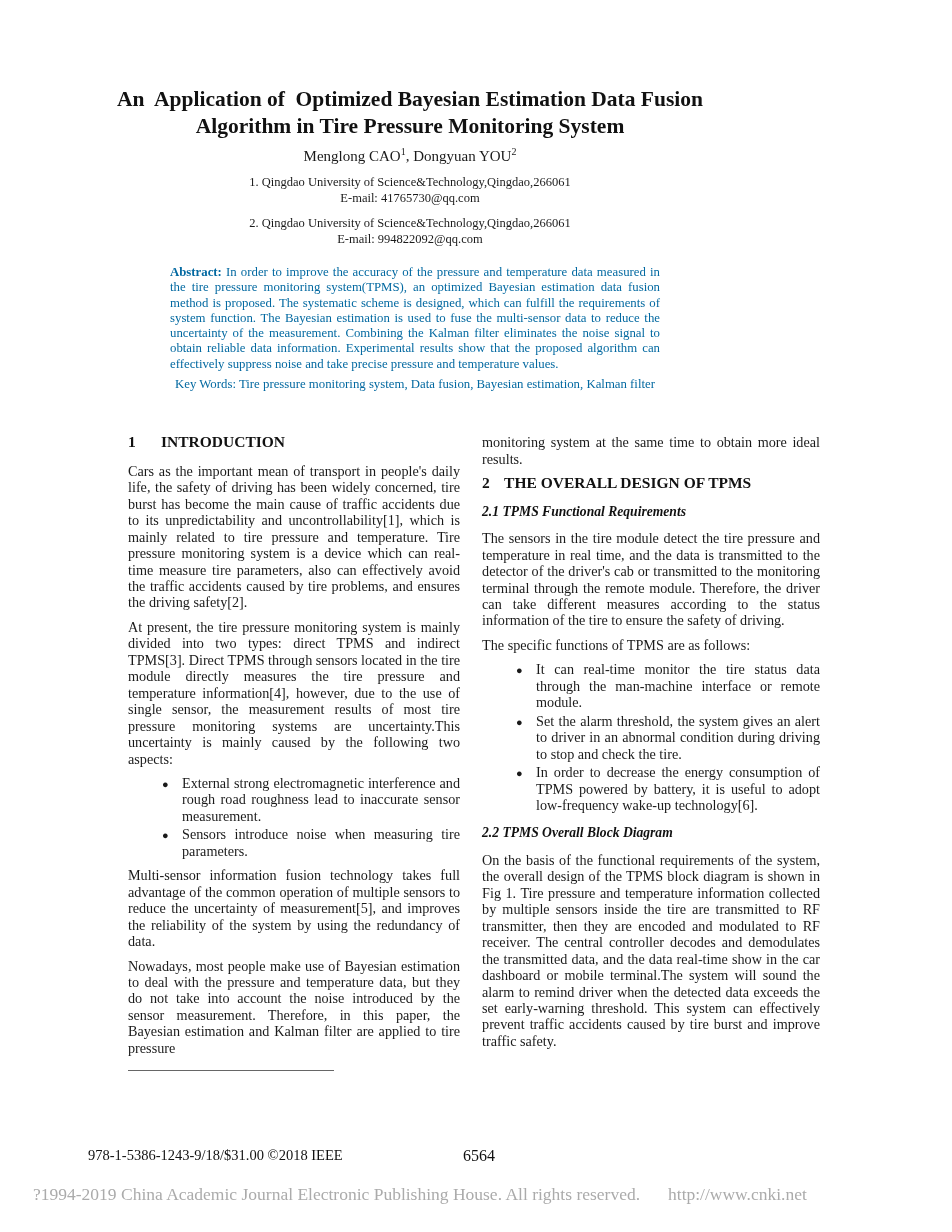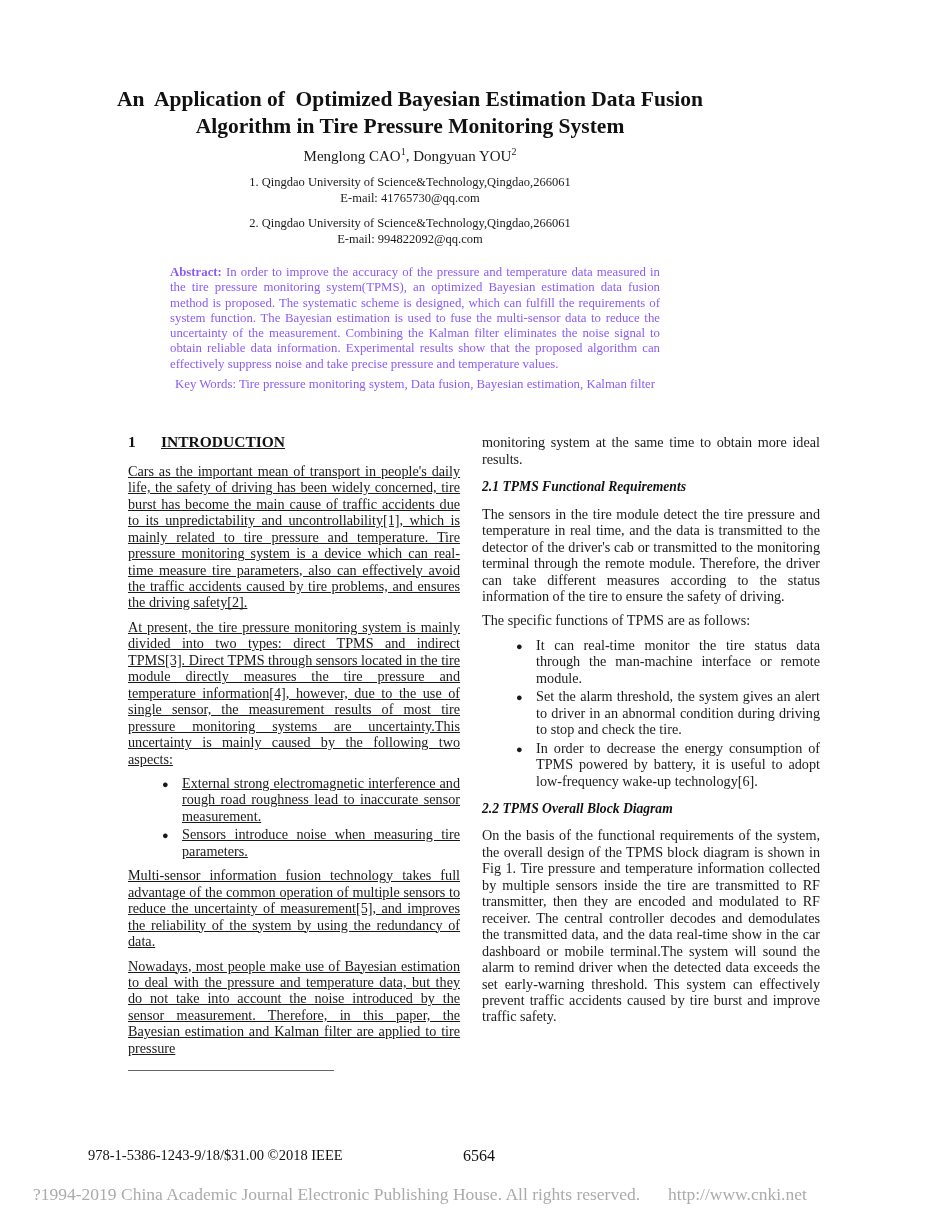--- a/index.html
+++ b/index.html
@@ -14,30 +14,30 @@
   .head { text-align:center; padding-top:86px; }
   .title-line {
     font-size:21.5px; font-weight:bold; line-height:27px;
     white-space:pre-wrap; color:#111;
   }
   .authors { font-size:15px; margin-top:6px; }
   .authors sup { font-size:10px; }
   .affil { font-size:12.5px; line-height:15.5px; margin-top:10px; }
   .affil div { margin:0; }
 
-  .abstract-wrap { margin:18px 160px 0 170px; font-size:12.8px; line-height:15.3px; color:#8b5cf6; }
+  .abstract-wrap { margin:18px 160px 0 170px; font-size:12.8px; line-height:15.3px; color:#0369a1; }
   .abstract-text { text-align:justify; }
   .keywords { margin-top:5px; text-align:center; }
 
   .columns {
     display:flex; gap:22px;
     margin:42px 0 0 128px;
     font-size:14.2px; line-height:16.45px;
   }
-  .col-left  { width:338px;text-decoration:underline; }
+  .col-left  { width:338px; }
   .col-right { width:344px; }
 
   p.body-p { text-align:justify; margin:0 0 8px 0; }
   p.body-p.no-just { text-align:left; }
 
   .sec-heading { font-size:15.5px; font-weight:bold; margin:0 0 12px 0; color:#111; }
   .sec-heading .sec-num-1 { display:inline-block; width:33px; }
   .sec-heading .sec-num-2 { display:inline-block; width:22px; }
   .sec-heading.right-sec { margin-top:6px; margin-bottom:10px; }
 
@@ -109,20 +109,21 @@
 
       <p class="body-p">Multi-sensor information fusion technology takes full advantage of the common operation of multiple sensors to reduce the uncertainty of measurement[5], and improves the reliability of the system by using the redundancy of data.</p>
       <p class="body-p">Nowadays, most people make use of Bayesian estimation to deal with the pressure and temperature data, but they do not take into account the noise introduced by the sensor measurement. Therefore, in this paper, the Bayesian estimation and Kalman filter are applied to tire pressure</p>
 
       <div class="footnote-rule"></div>
     </div>
 
     <div class="col-right">
       <p class="body-p">monitoring system at the same time to obtain more ideal results.</p>
 
+      <div class="sec-heading right-sec"><span class="sec-num-2">2</span><span>THE OVERALL DESIGN OF TPMS</span></div>
 
       <div class="subsec-heading">2.1 TPMS Functional Requirements</div>
 
       <p class="body-p">The sensors in the tire module detect the tire pressure and temperature in real time, and the data is transmitted to the detector of the driver's cab or transmitted to the monitoring terminal through the remote module. Therefore, the driver can take different measures according to the status information of the tire to ensure the safety of driving.</p>
       <p class="body-p no-just">The specific functions of TPMS are as follows:</p>
 
       <ul class="bullets">
         <li><span class="bullet-glyph">●</span><span>It can real-time monitor the tire status data through the man-machine interface or remote module.</span></li>
         <li><span class="bullet-glyph">●</span><span>Set the alarm threshold, the system gives an alert to driver in an abnormal condition during driving to stop and check the tire.</span></li>
         <li><span class="bullet-glyph">●</span><span>In order to decrease the energy consumption of TPMS powered by battery, it is useful to adopt low-frequency wake-up technology[6].</span></li>

